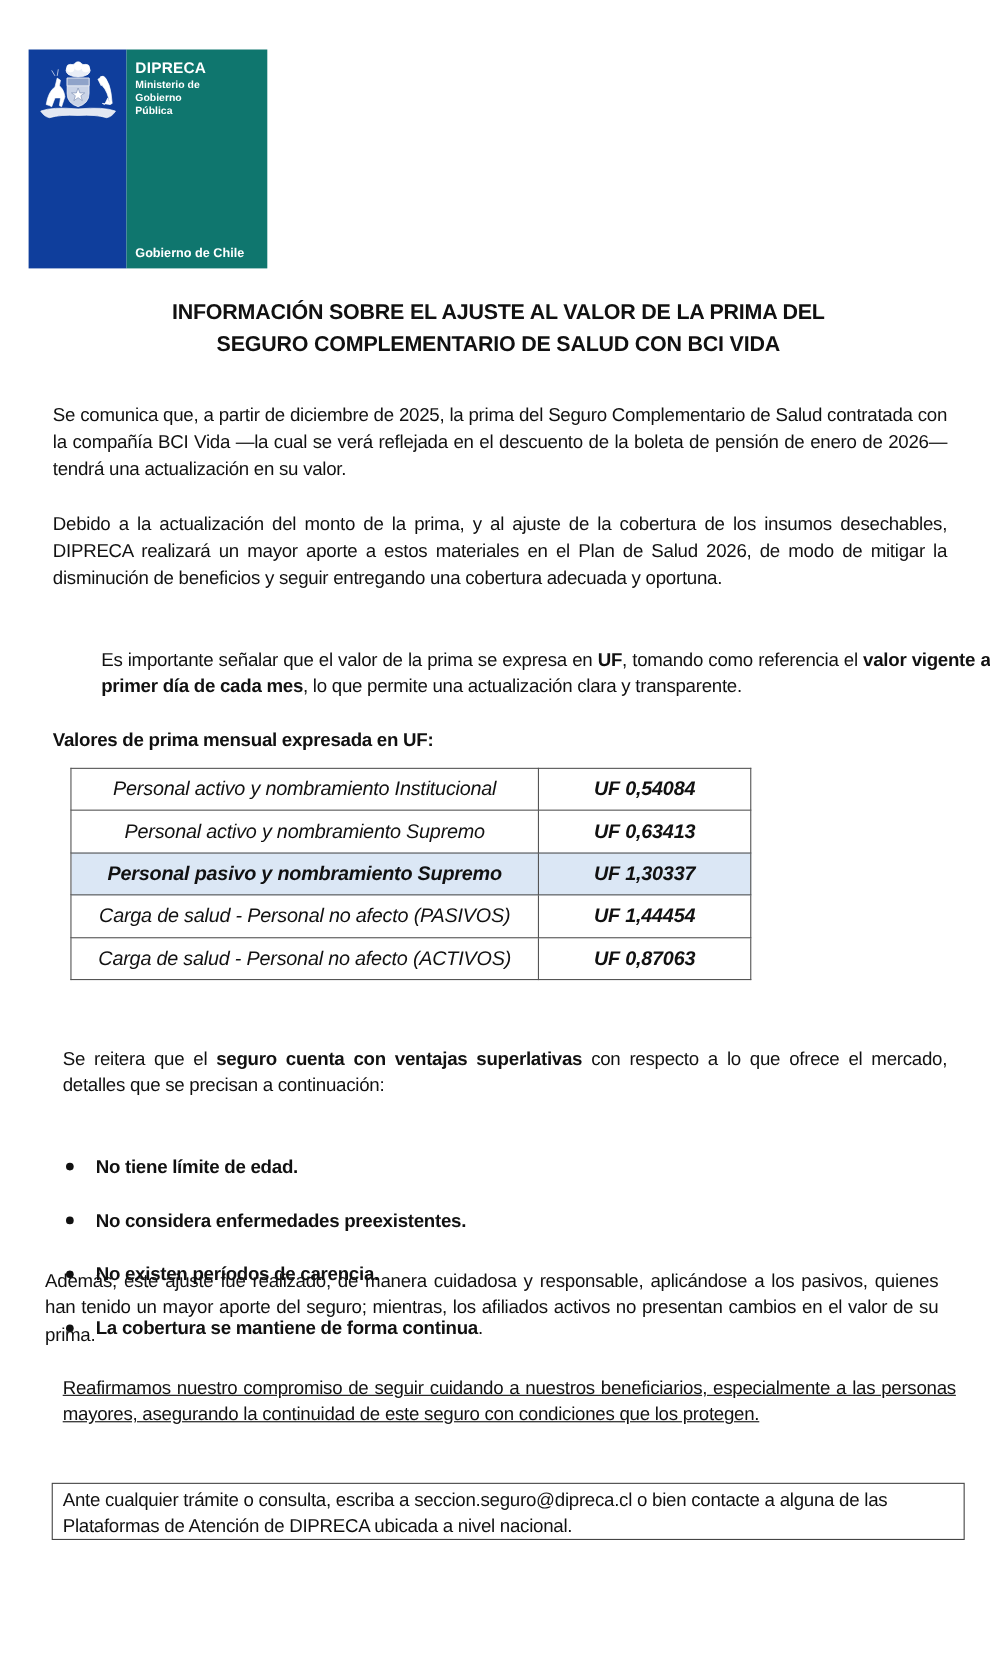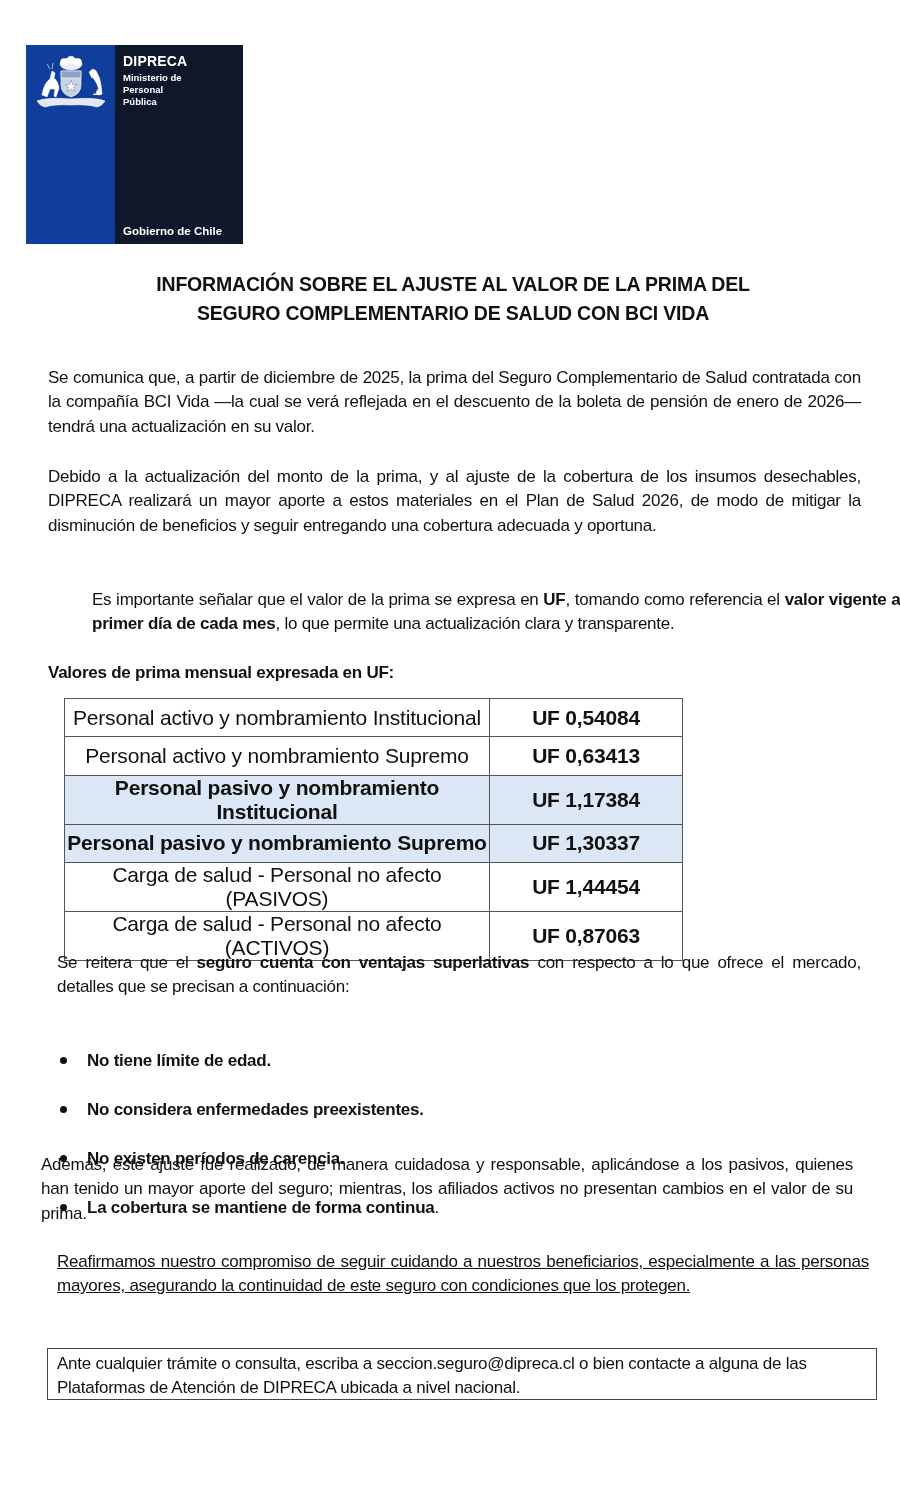--- a/index.html
+++ b/index.html
@@ -5,21 +5,21 @@
     html, body { margin: 0; padding: 0; background: #ffffff; }
     body {
       width: 900px; height: 1505px; position: relative; overflow: hidden;
       font-family: "Liberation Sans", sans-serif; color: #111111;
     }
     .logo {
       position: absolute; left: 26px; top: 45px; width: 217px; height: 199px;
       display: flex;
     }
     .logo-blue { width: 89px; height: 100%; background: #0f3e9c; position: relative; }
-    .logo-red { flex: 1; height: 100%; background: #0f172a; position: relative; color: #ffffff; }
+    .logo-red { flex: 1; height: 100%; background: #0f766e; position: relative; color: #ffffff; }
     .coat {
       position: absolute; left: 8px; top: 10px; width: 74px; height: 56px;
     }
     .brand-name {
       position: absolute; left: 8px; top: 8px; font-weight: bold; font-size: 14px; letter-spacing: 0.2px;
     }
     .brand-sub {
       position: absolute; left: 8px; top: 27px; font-weight: bold; font-size: 9.5px; line-height: 12px;
     }
     .brand-gov {
@@ -36,21 +36,21 @@
     .p1 { left: 48px; top: 366px; width: 813px; }
     .p2 { left: 48px; top: 465px; width: 813px; }
     .p3 { left: 48px; top: 588px; width: 813px; margin-left: 44px; }
     .p4 { left: 48px; top: 661px; width: 813px; font-weight: bold; }
     .p5 { left: 57px; top: 951px; width: 804px; }
     .p6 { left: 41px; top: 1153px; width: 812px; }
     .p7 { left: 57px; top: 1250px; width: 812px; text-decoration: underline; }
     b, .bold { font-weight: bold; }
     table.prices {
       position: absolute; left: 64px; top: 698px; border-collapse: collapse;
-      font-size: 21px; letter-spacing: -0.2px;
+      font-size: 18px; letter-spacing: -0.2px; font-style: italic;
     }
     table.prices td {
       border: 1.2px solid #555555; height: 37.4px; padding: 0; text-align: center; vertical-align: middle;
     }
     table.prices td.c1 { width: 424px; }
     table.prices td.c2 { width: 192px; font-weight: bold; }
     table.prices tr.hl td { background: #dbe7f5; font-weight: bold; }
     ul.bullets {
       position: absolute; left: 57px; top: 1024px; margin: 0; padding: 0; list-style: none;
       font-size: 17px; line-height: 25px; font-weight: bold; letter-spacing: -0.25px;
@@ -89,21 +89,21 @@
         <path d="M55 17 q4 -3 8 1 q-3 1 -5 5 z"></path>
 
         <path d="M3 46 q10 -4 34 -2 q24 -2 34 2 q-3 5 -8 6 q-10 -3 -26 -2 q-16 -1 -26 2 q-5 -1 -8 -6 z" fill="#e3e8f2"></path>
       </g>
     </svg>
   </div>
   <div class="logo-red">
     <div class="brand-name">DIPRECA</div>
     <div class="brand-sub">
       <div>Ministerio de</div>
-      <div>Personal</div>
+      <div>Gobierno</div>
       <div>Pública</div>
     </div>
     <div class="brand-gov">Gobierno de Chile</div>
   </div>
 </div>
 
 <div class="title">
   <div>INFORMACIÓN SOBRE EL AJUSTE AL VALOR DE LA PRIMA DEL</div>
   <div>SEGURO COMPLEMENTARIO DE SALUD CON BCI VIDA</div>
 </div>
@@ -115,24 +115,20 @@
 
 <table class="prices">
   <tbody id="price-rows">
       <tr>
         <td class="c1">Personal activo y nombramiento Institucional</td>
         <td class="c2">UF 0,54084</td>
       </tr>
       <tr>
         <td class="c1">Personal activo y nombramiento Supremo</td>
         <td class="c2">UF 0,63413</td>
-      </tr>
-      <tr class="hl">
-        <td class="c1">Personal pasivo y nombramiento Institucional</td>
-        <td class="c2">UF 1,17384</td>
       </tr>
       <tr class="hl">
         <td class="c1">Personal pasivo y nombramiento Supremo</td>
         <td class="c2">UF 1,30337</td>
       </tr>
       <tr>
         <td class="c1">Carga de salud - Personal no afecto (PASIVOS)</td>
         <td class="c2">UF 1,44454</td>
       </tr>
       <tr>

